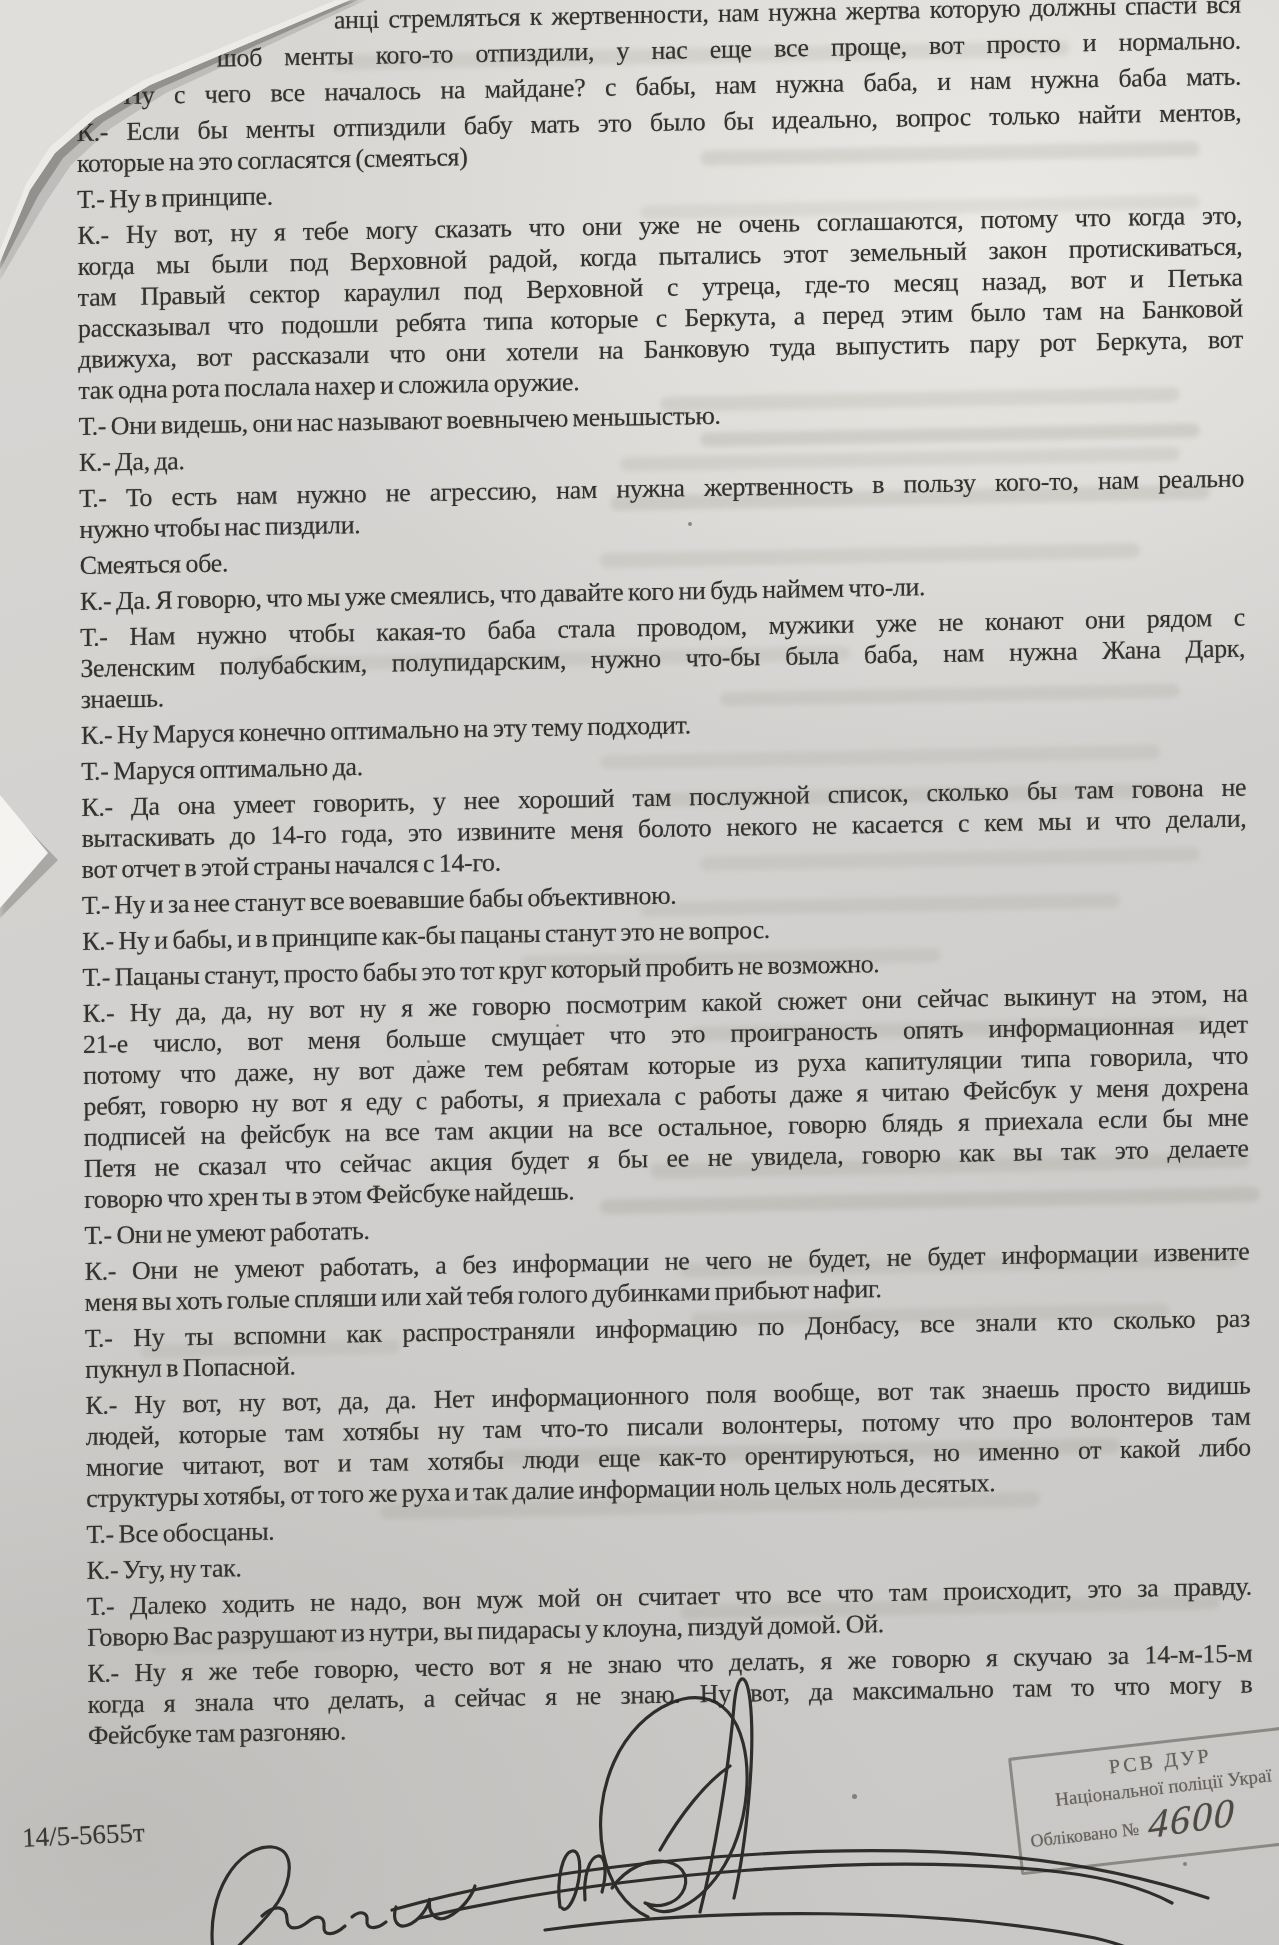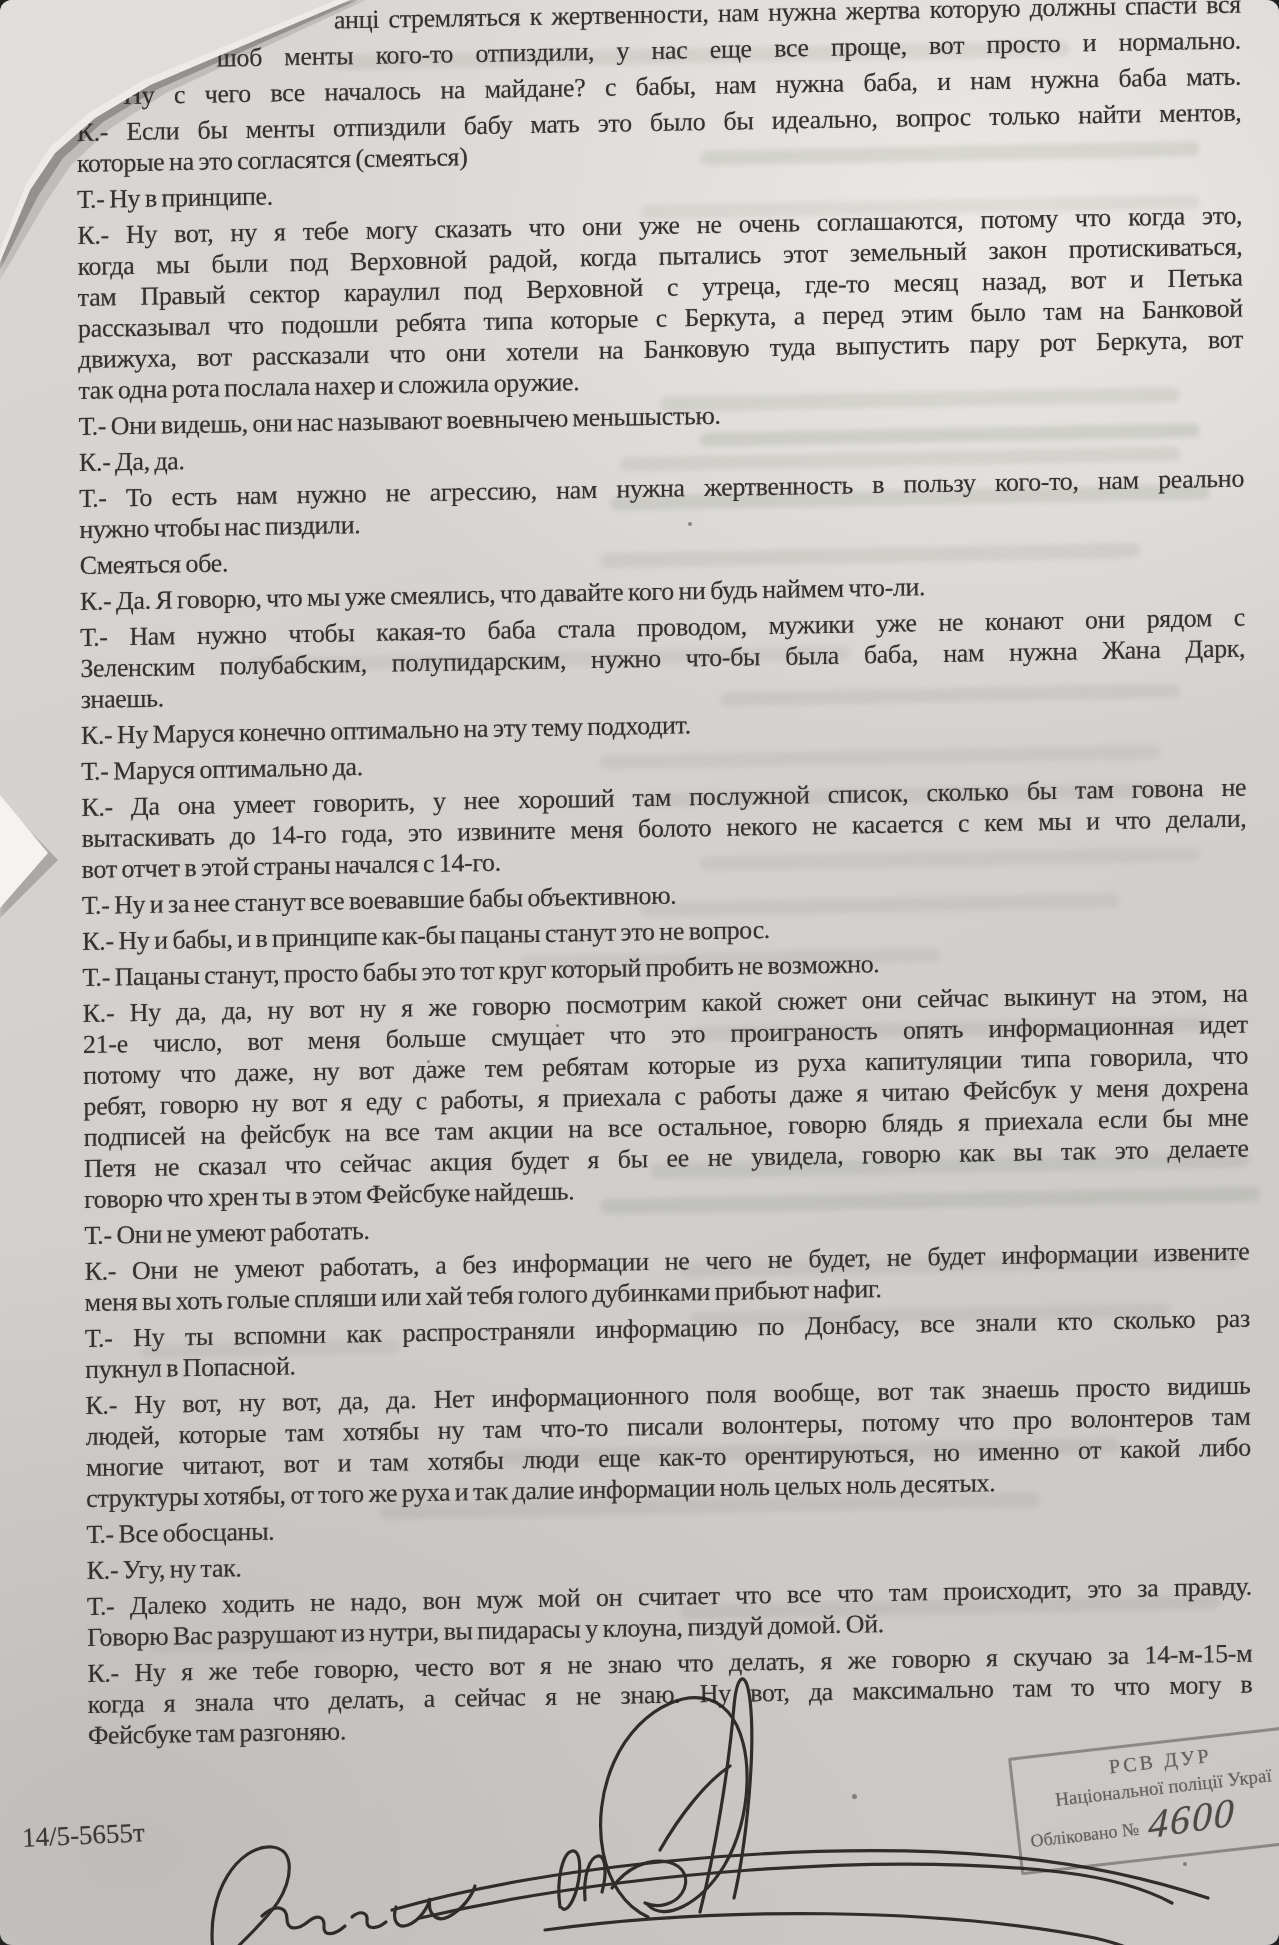--- a/index.html
+++ b/index.html
@@ -3,21 +3,20 @@
 <meta charset="utf-8">
 <style>
   html,body{margin:0;padding:0;background:#222;}
   .photo{
     position:relative;width:1279px;height:1945px;overflow:hidden;
     background:
       radial-gradient(1200px 900px at 78% 12%, rgba(238,236,232,.9), rgba(238,236,232,0) 60%),
       radial-gradient(1400px 1100px at 10% 95%, rgba(180,178,175,.55), rgba(180,178,175,0) 55%),
       linear-gradient(160deg,#d9d7d4 0%, #d3d1cf 45%, #c9c7c5 100%);
     font-family:"Liberation Serif","DejaVu Serif",serif;
-    border-radius:12px;
   }
   
   .text-layer{
     position:absolute;left:0;top:0;width:1279px;
     padding:9px 32px 0 82px;box-sizing:border-box;
     transform:rotate(-1deg) skewX(-0.6deg);
     transform-origin:80px 900px;
     color:#34322f;
     font-size:26px;line-height:31px;
     letter-spacing:-0.35px;word-spacing:-1.5px;

